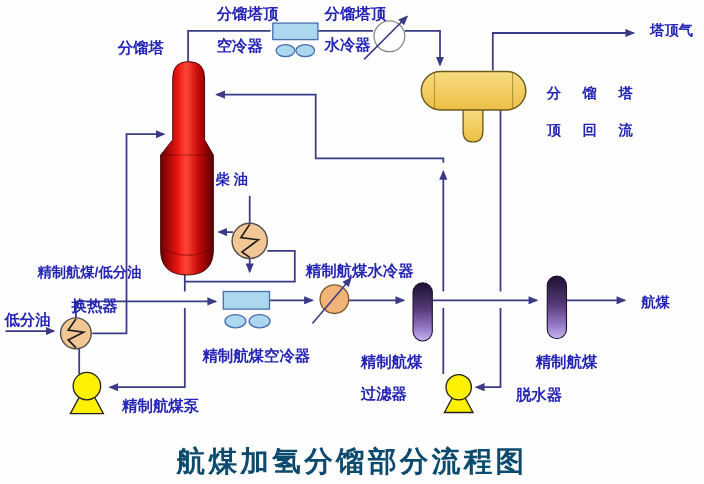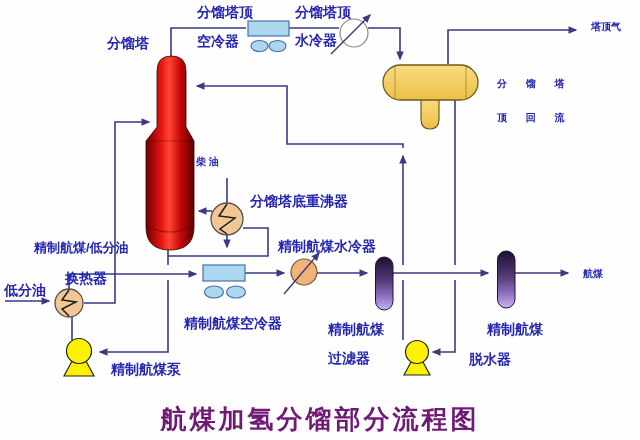--- a/index.html
+++ b/index.html
@@ -1,25 +1,25 @@
 <!DOCTYPE html>
 <html style="--label_blue: #2525b5; --line: #3a3a85; --tower_red: #d90f0f; --drum_gold: #f3cd62; --pump_yellow: #fdf000; --cooler_blue: #abd7ef; --exchanger_tan: #f3c795; --watercooler_tan: #f2b377; --vessel_purple_dark: #241437; --vessel_purple_light: #c9b4f0; --watercooler_white: #ffffff; --title_black: #141414;"><head>
 <meta charset="utf-8">
 <style>
   html,body{margin:0;padding:0;background:#ffffff;}
   .canvas{position:relative;width:640px;height:440px;background:#fefefe;overflow:hidden;
           font-family:"Liberation Sans",sans-serif;}
   svg{position:absolute;left:0;top:0;}
   .lbl{position:absolute;color:var(--label_blue,#2525b5);font-weight:bold;
        font-size:14px;line-height:1.1;white-space:nowrap;}
-  .lbl.big{font-size:10px;}
+  .lbl.big{font-size:13px;}
   .lbl.sp{letter-spacing:8px;}
   .lbl.sm{font-size:13px;}
   .title{position:absolute;left:50%;transform:translateX(-50%);top:402px;
-         color:#701a75;font-weight:bold;font-size:26px;letter-spacing:3px;
+         color:#0c4a6e;font-weight:bold;font-size:26px;letter-spacing:3px;
          font-family:"Liberation Serif",serif;white-space:nowrap;}
   .watermark{position:absolute;left:6px;top:412px;font-size:13px;font-weight:bold;
              color:#c9c9c9;opacity:.55;letter-spacing:1px;white-space:nowrap;}
 </style>
 </head>
 <body>
 
 <div class="canvas">
 
   <svg width="640" height="440" viewBox="0 0 640 440">
@@ -140,21 +140,20 @@
   <div class="lbl" style="left:295px;top:5px">分馏塔顶</div>
   <div class="lbl" style="left:295px;top:33px">水冷器</div>
 
   <div class="lbl big" style="left:591px;top:21px">塔顶气</div>
 
   <div class="lbl big sp" style="left:497px;top:78px">分 馏 塔</div>
   <div class="lbl big sp" style="left:497px;top:112px">顶 回 流</div>
 
   <div class="lbl big" style="left:196px;top:156px">柴 油</div>
 
-  <div class="lbl" style="left:250px;top:194px">分馏塔底重沸器</div>
 
   <div class="lbl sm" style="left:34px;top:241px">精制航煤/低分油</div>
   <div class="lbl" style="left:65px;top:271px">换热器</div>
 
   <div class="lbl" style="left:4px;top:283px">低分油</div>
 
   <div class="lbl" style="left:278px;top:239px">精制航煤水冷器</div>
 
   <div class="lbl" style="left:184px;top:316px">精制航煤空冷器</div>
 

